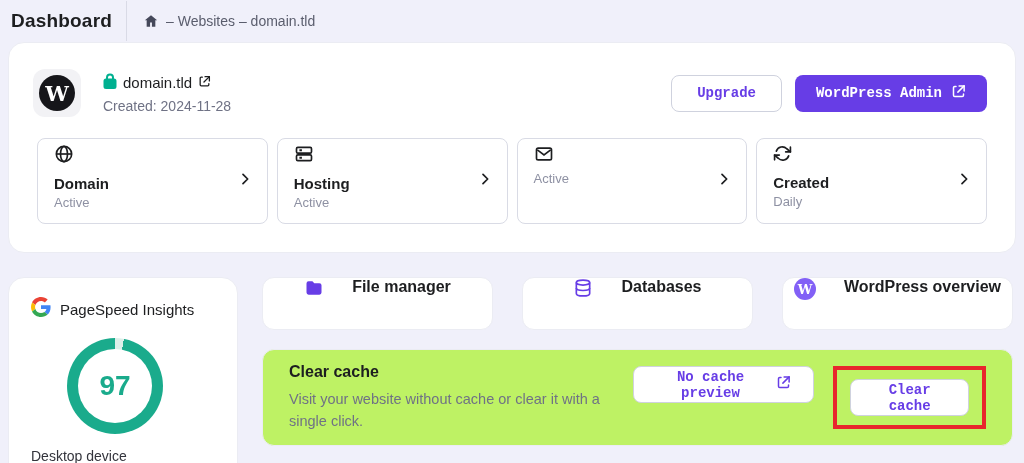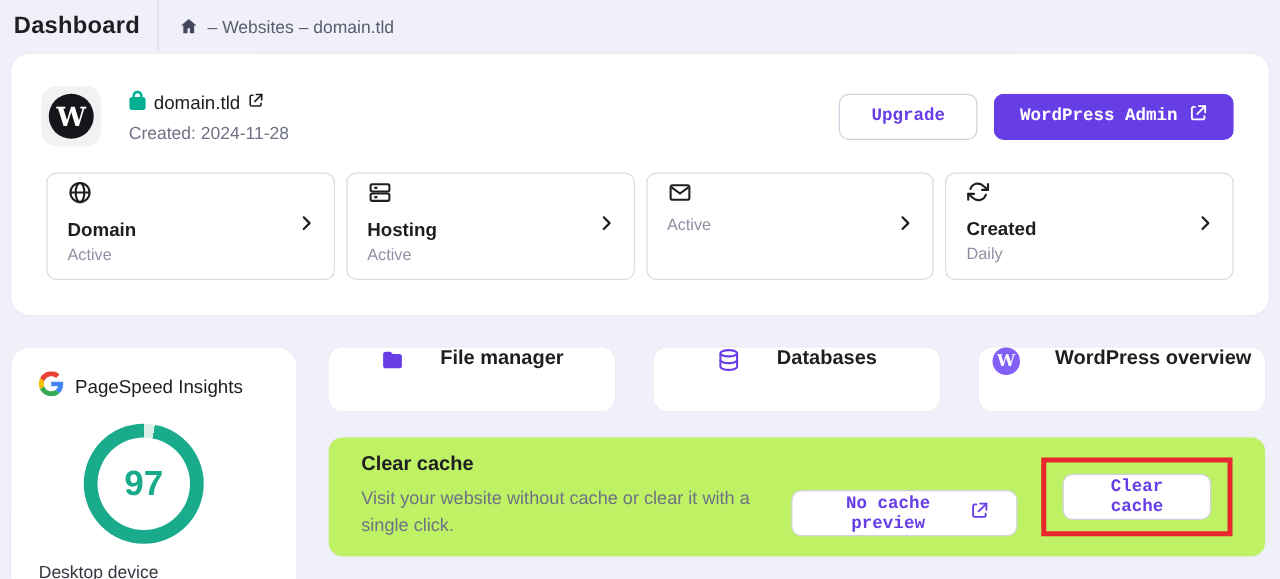--- a/index.html
+++ b/index.html
@@ -93,21 +93,21 @@
     width:22px;height:22px;border-radius:50%;background:#8260f6;color:#fff;
     display:flex;align-items:center;justify-content:center;
     font-family:"DejaVu Serif",serif;font-weight:700;font-size:13px;line-height:1;
   }
   .clear-cache-card{
     margin-top:19px;height:97px;background:#bef264;border:1px solid #ebecf3;border-radius:12px;
     display:flex;align-items:center;padding:0 26px;
   }
   .cc-title{font-size:16px;font-weight:700}
   .cc-desc{font-size:14.5px;color:var(--text-gray);margin-top:7px;max-width:420px;line-height:1.55}
-  .cc-actions{margin-left:auto;display:flex;align-items:flex-end}
+  .cc-actions{margin-left:auto;display:flex;align-items:flex-start}
   .red-annotation{
     border:4px solid var(--annotation-red);
     padding:9px 13px;margin-left:19px;
   }
   .icon-dark{color:#1d1e20}
   .icon-purple{color:var(--brand-purple)}
 </style>
 </head>
 <body>
 

